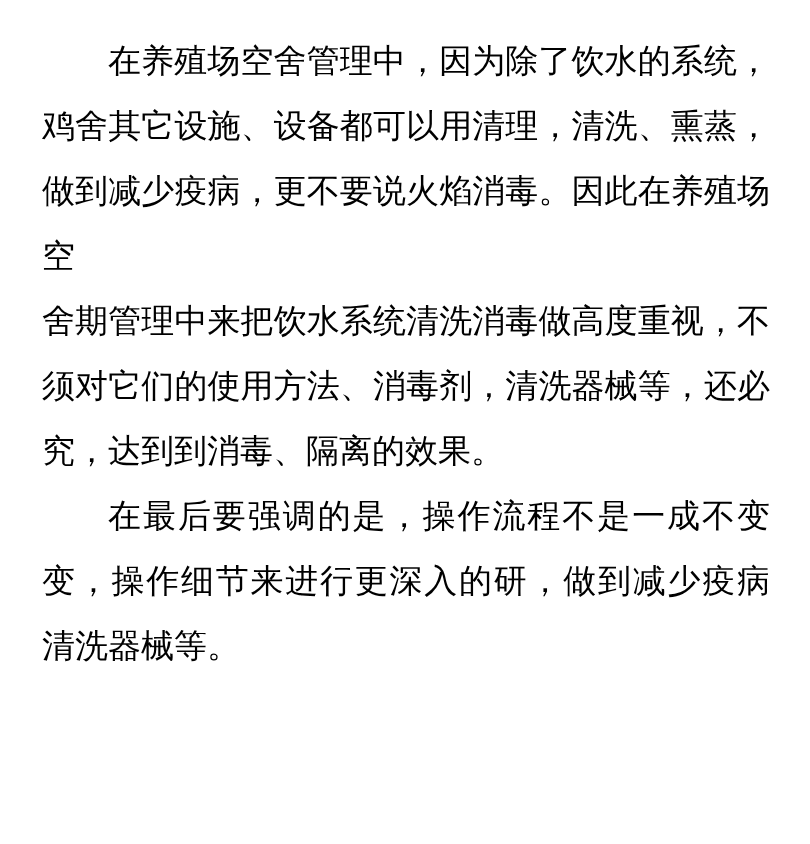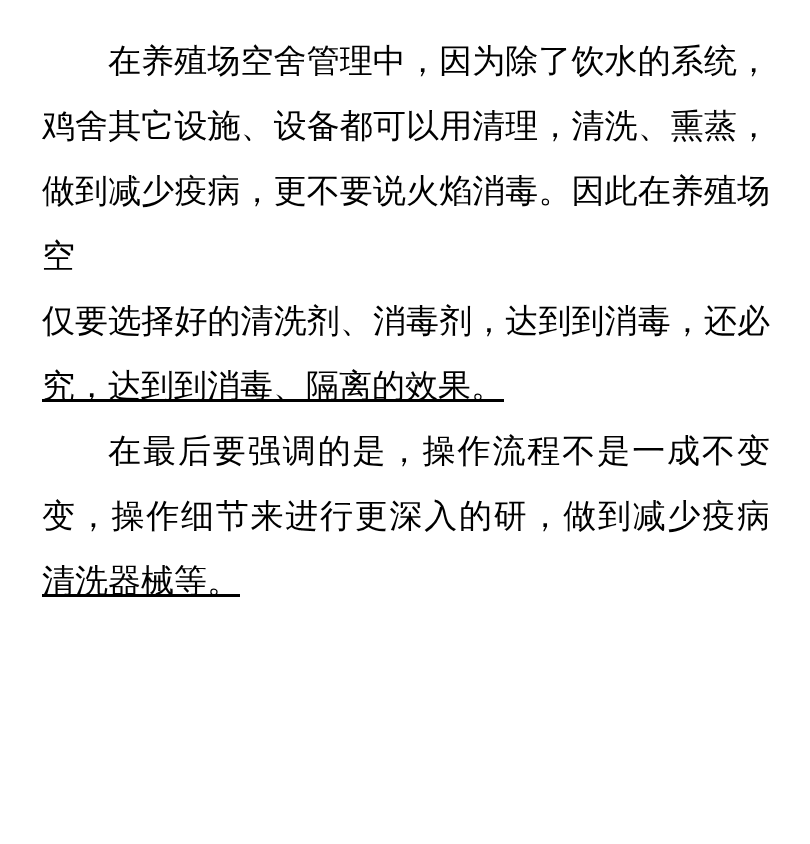--- a/index.html
+++ b/index.html
@@ -31,32 +31,32 @@
   }
   
   .fill {
     text-align: justify;
     text-align-last: justify;
   }
   
   .plain {
     text-align: center;
     text-align-last: left;
-    text-decoration: underline;
   }
   
   .indent {
     text-indent: 2em;
   }
 </style>
 </head>
 <body>
 
 <div class="doc">
   <div class="line fill indent">在养殖场空舍管理中，因为除了饮水的系统，</div>
   <div class="line fill">鸡舍其它设施、设备都可以用清理，清洗、熏蒸，</div>
   <div class="line fill">做到减少疫病，更不要说火焰消毒。因此在养殖场空</div>
-  <div class="line fill">仅要选择好的清洗剂、消毒剂，达到到消毒，还必</div>
+  <div class="line fill">舍期管理中来把饮水系统清洗消毒做高度重视，不</div>
+  <div class="line fill">须对它们的使用方法、消毒剂，清洗器械等，还必</div>
   <div class="line plain">究，达到到消毒、隔离的效果。</div>
   <div class="line fill indent">在最后要强调的是，操作流程不是一成不变</div>
   <div class="line fill">变，操作细节来进行更深入的研，做到减少疫病</div>
   <div class="line plain">清洗器械等。</div>
 </div>
 
 </body></html>

